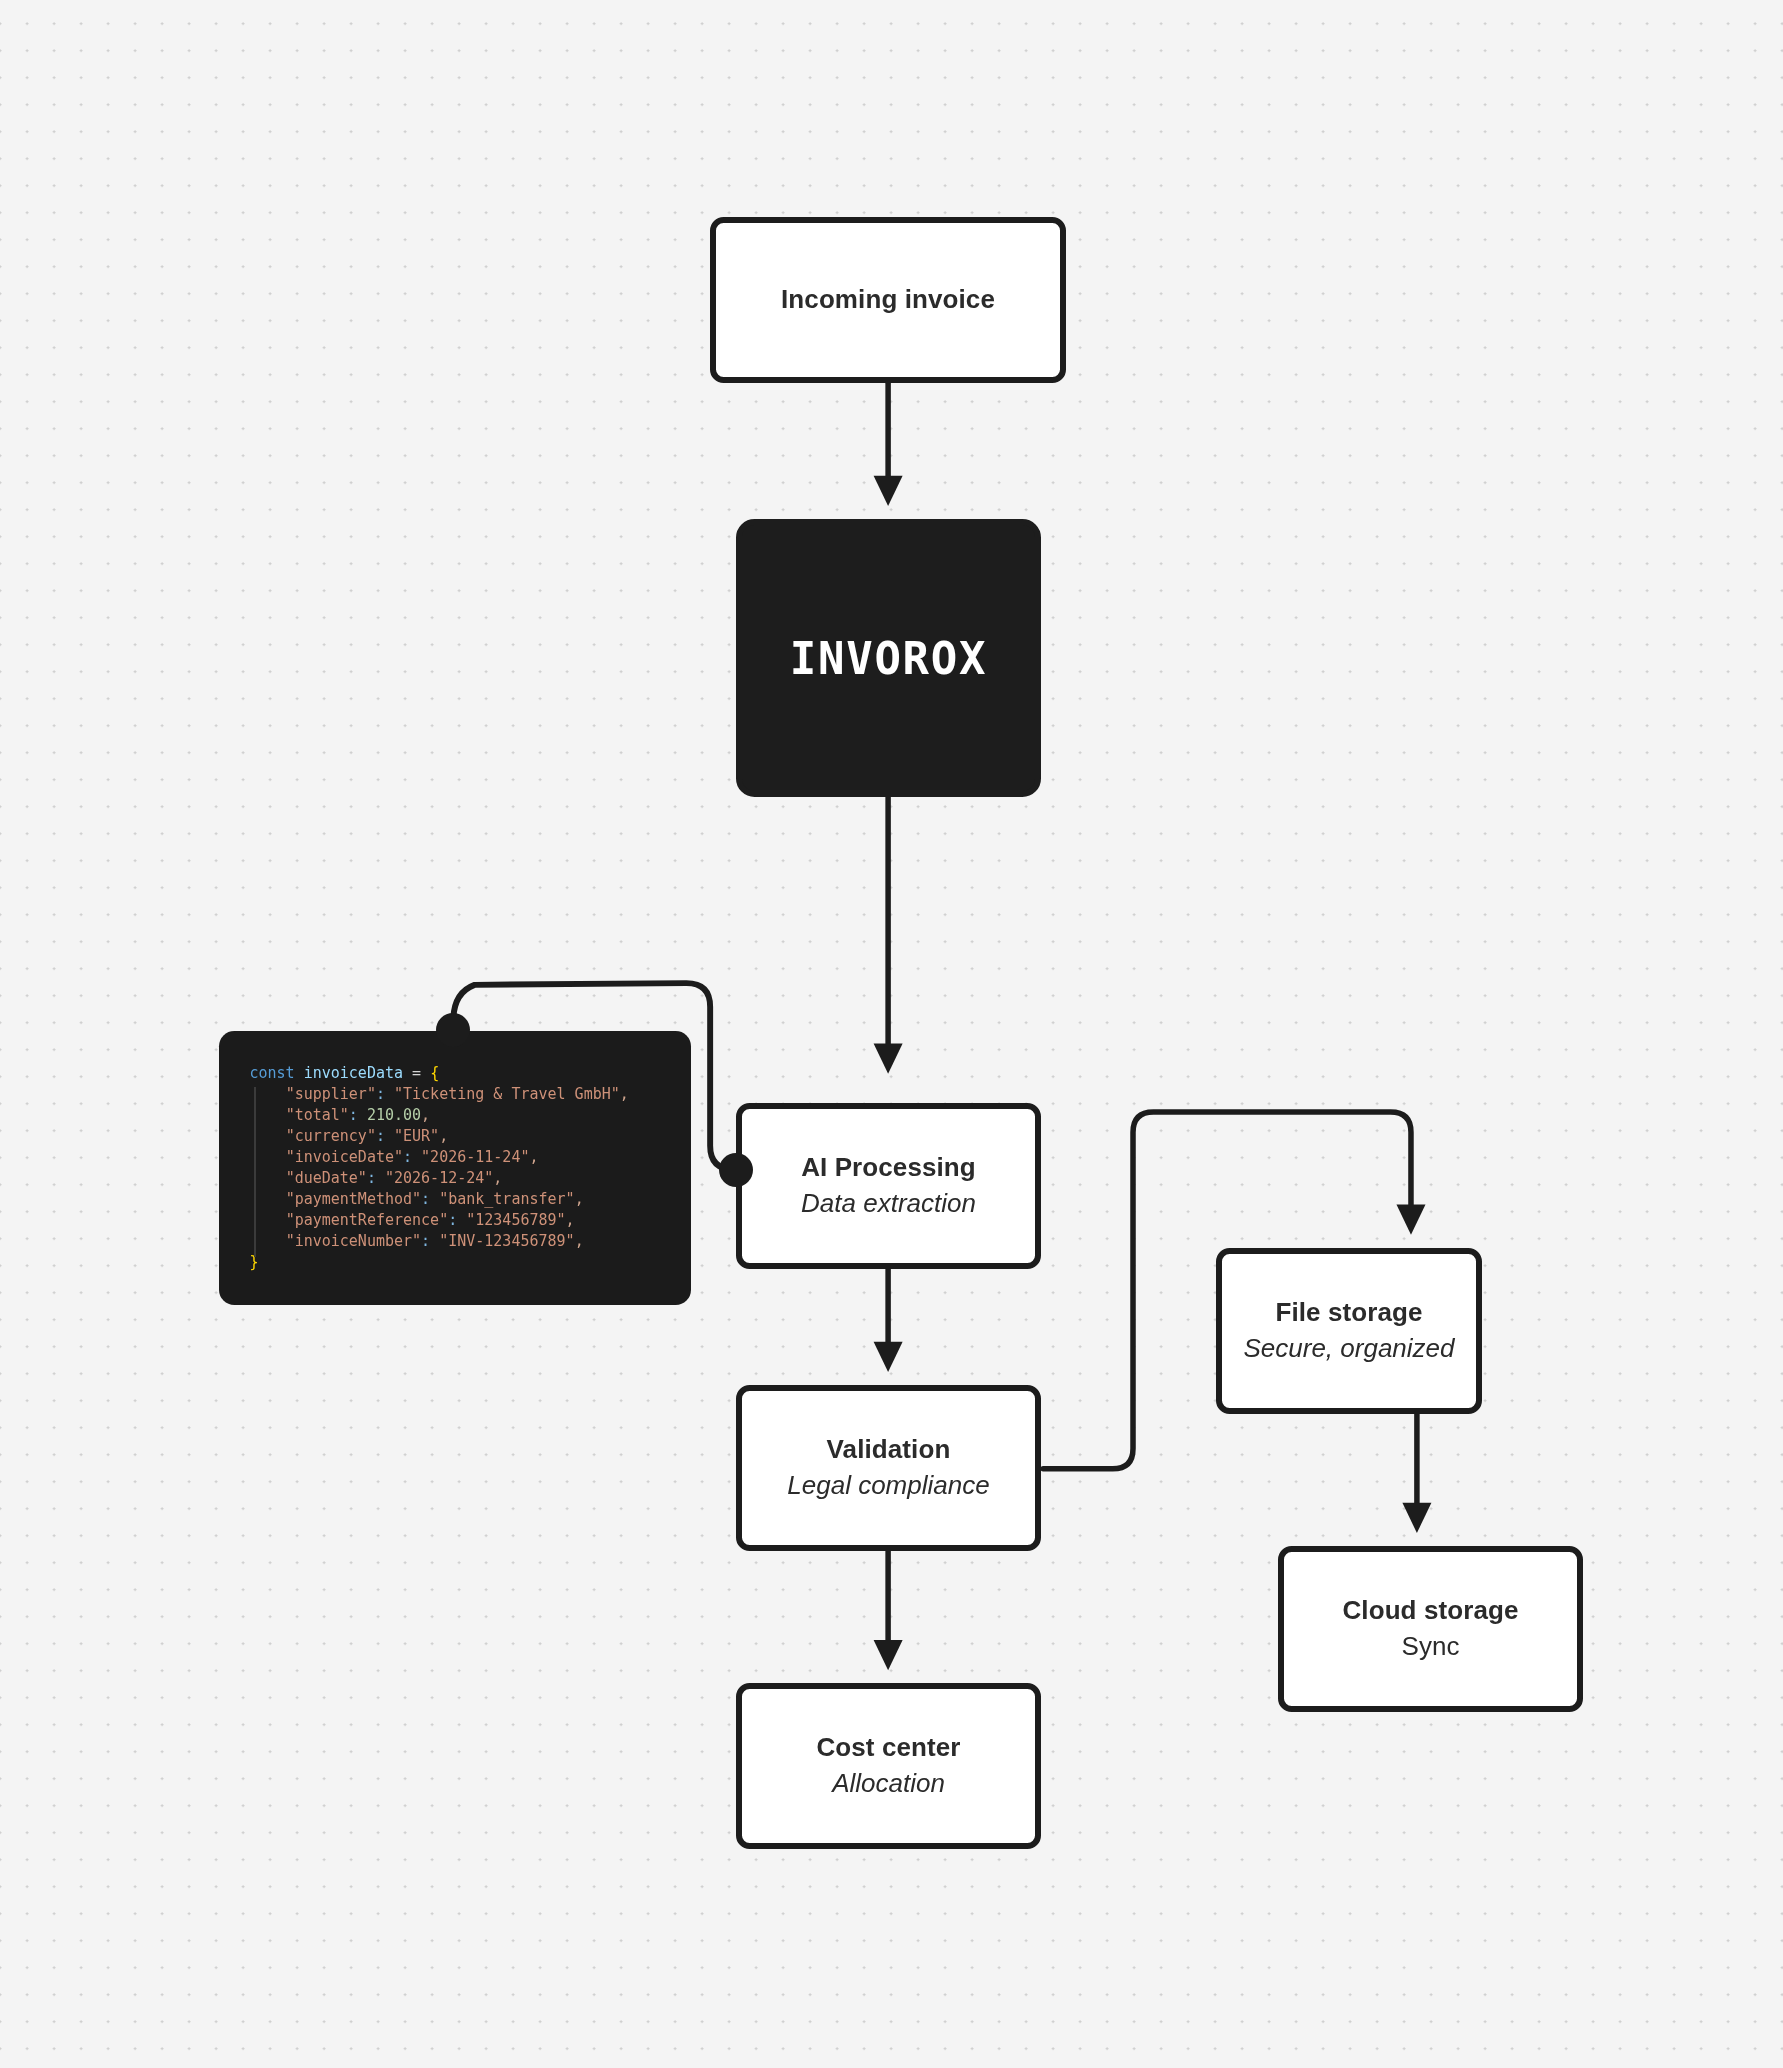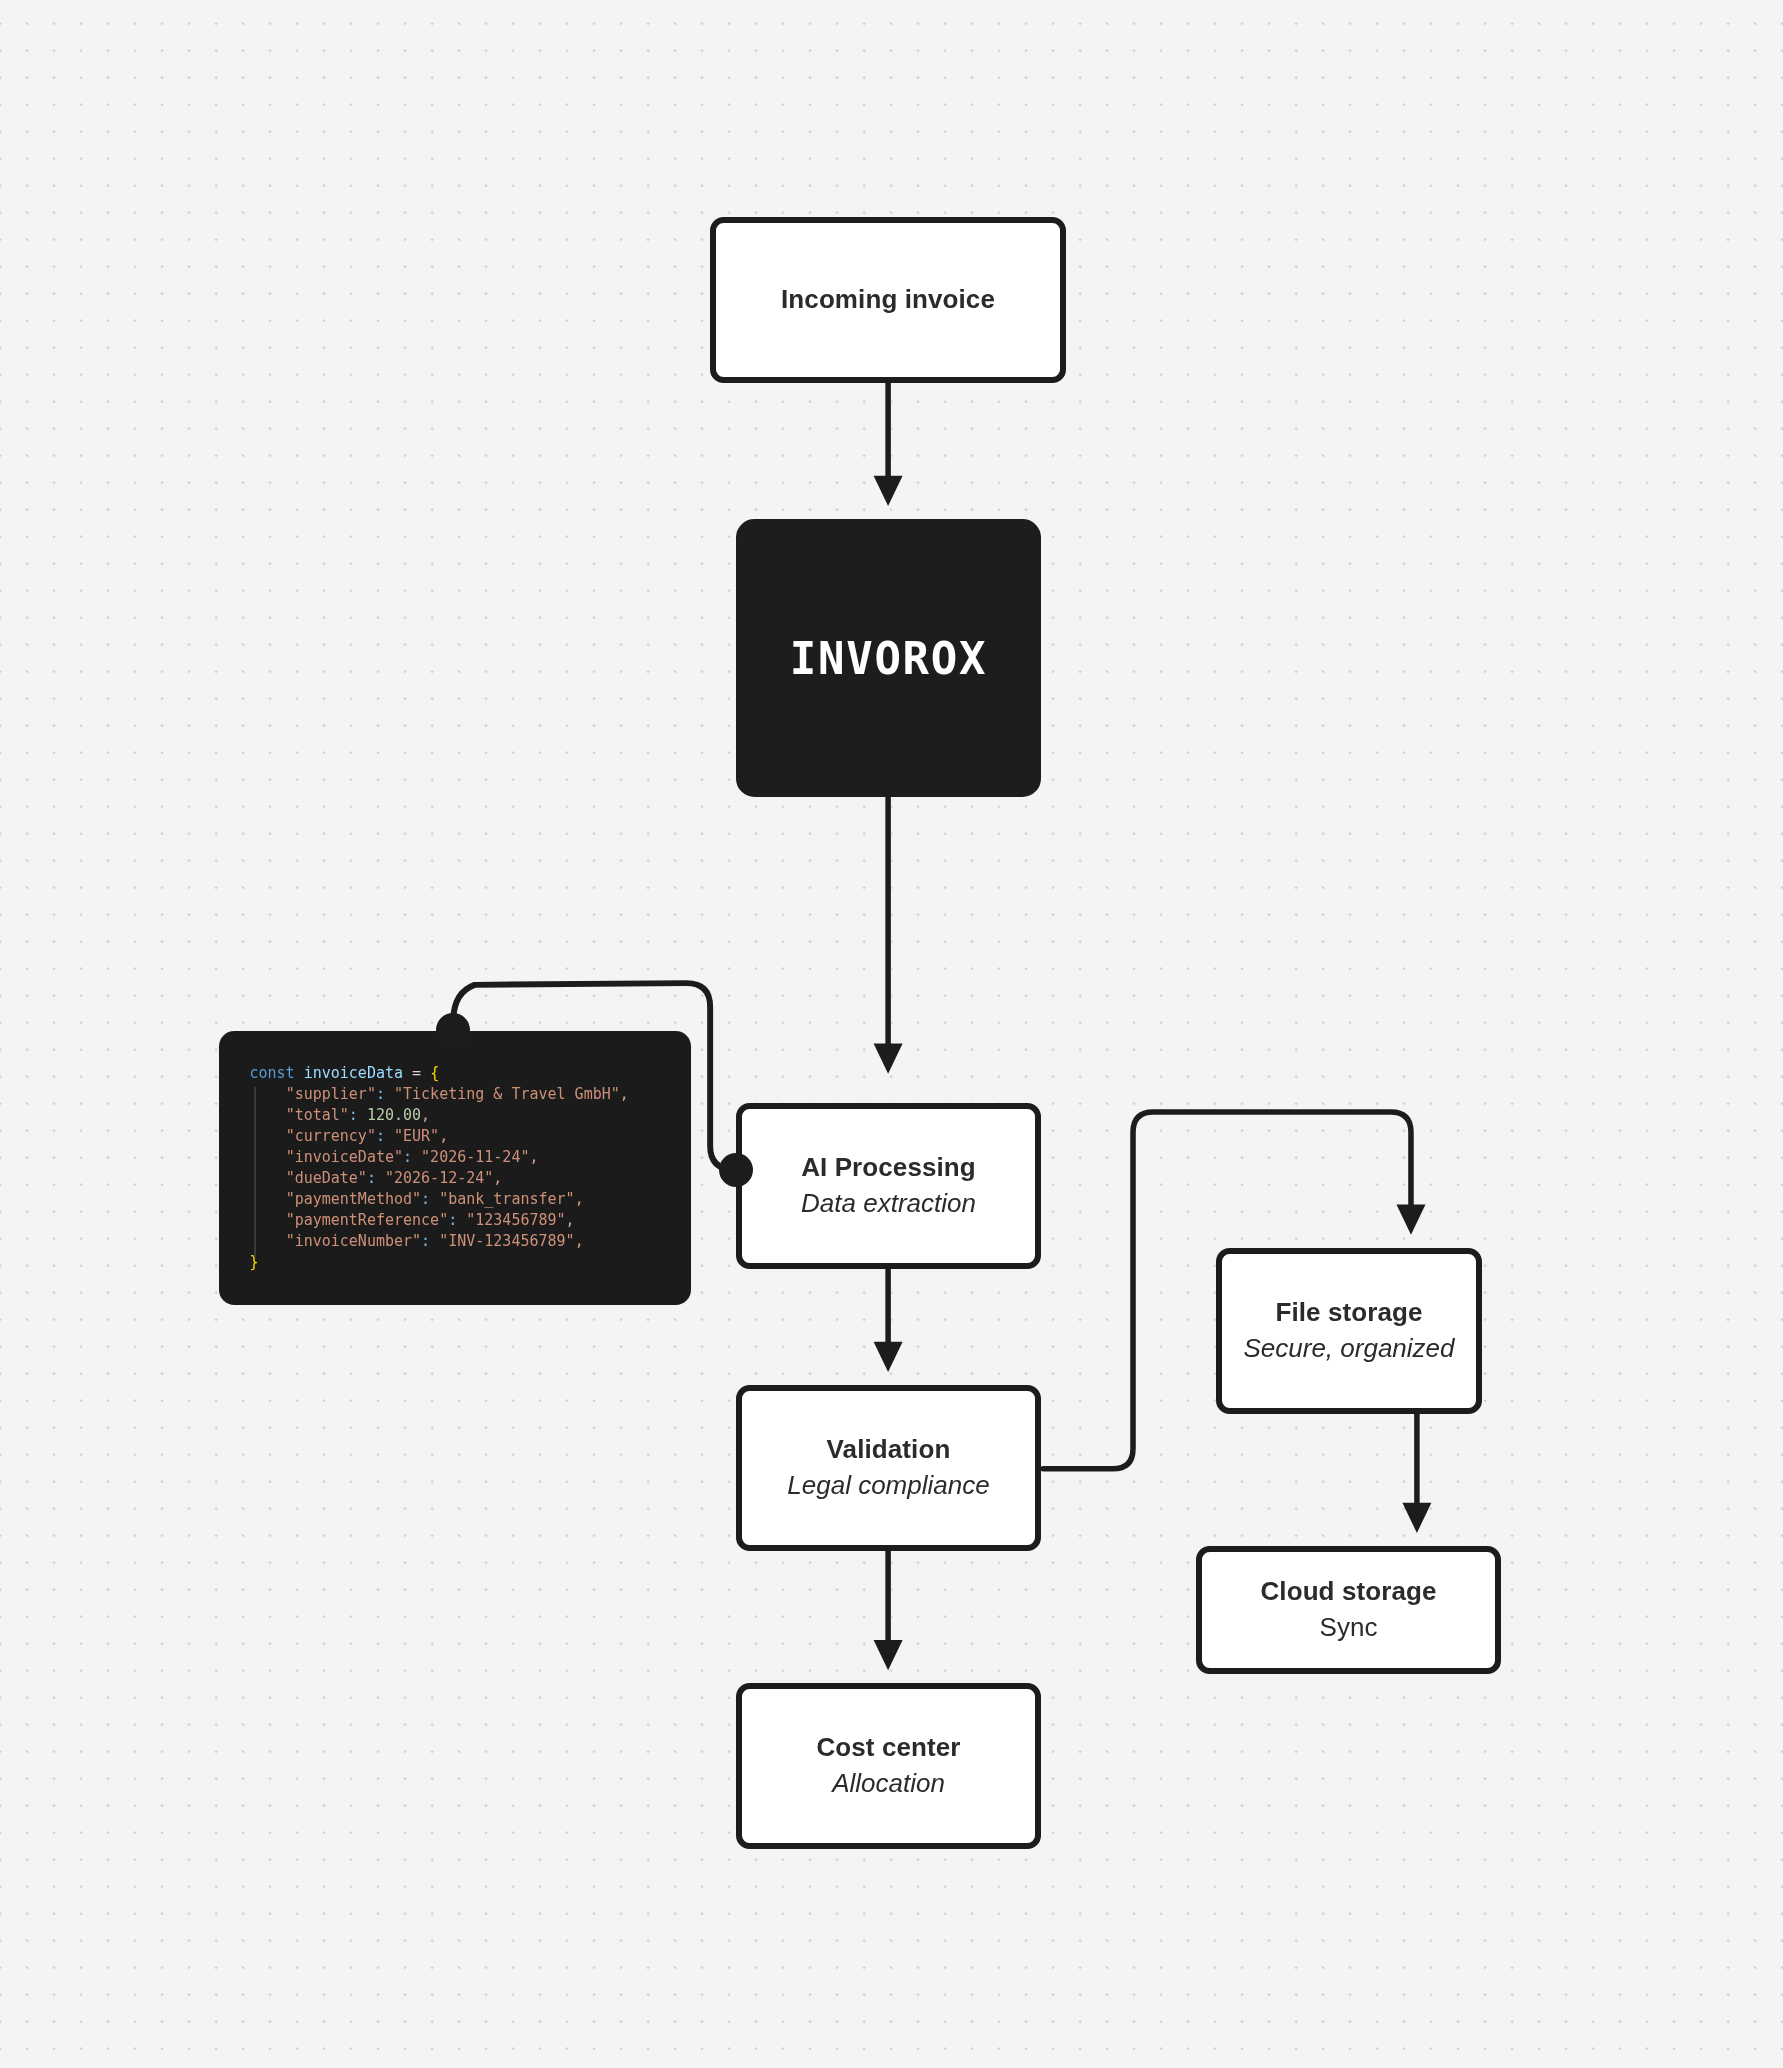--- a/index.html
+++ b/index.html
@@ -74,21 +74,21 @@
     font-family: "DejaVu Sans Mono", "Liberation Mono", monospace;
     font-size: 44px;
     font-weight: bold;
     color: #ffffff;
     letter-spacing: 1.7px;
   }
   #node-ai        { left: 736px;  top: 1087px; width: 305px; height: 166px; margin-top: 16px; }
   #node-validation{ left: 736px;  top: 1385px; width: 305px; height: 166px; }
   #node-cost      { left: 736px;  top: 1683px; width: 305px; height: 166px; }
   #node-file      { left: 1216px; top: 1248px; width: 266px; height: 166px; }
-  #node-cloud     { left: 1196px; top: 1546px; width: 305px; height: 128px; }
+  #node-cloud     { left: 1278px; top: 1546px; width: 305px; height: 166px; }
 
   
   #code-block {
     position: absolute;
     left: 219px;
     top: 1031px;
     width: 472px;
     height: 274px;
     box-sizing: border-box;
     background: #1b1b1b;
@@ -211,21 +211,21 @@
   <div class="node" id="node-cloud">
     <div class="title">Cloud storage</div>
     <div class="sub plain">Sync</div>
   </div>
 
   <div id="code-block">
     <div id="code-inner">
       <div id="indent-guide"></div>
       <pre><code id="code-render"><span class="tok-kw">const</span> <span class="tok-var">invoiceData</span> <span class="tok-op">=</span> <span class="tok-br">{</span>
     <span class="tok-key">"supplier"</span><span class="tok-col">:</span> <span class="tok-str">"Ticketing &amp; Travel GmbH"</span><span class="tok-pun">,</span>
-    <span class="tok-key">"total"</span><span class="tok-col">:</span> <span class="tok-num">120.00</span><span class="tok-pun">,</span>
+    <span class="tok-key">"total"</span><span class="tok-col">:</span> <span class="tok-num">210.00</span><span class="tok-pun">,</span>
     <span class="tok-key">"currency"</span><span class="tok-col">:</span> <span class="tok-str">"EUR"</span><span class="tok-pun">,</span>
     <span class="tok-key">"invoiceDate"</span><span class="tok-col">:</span> <span class="tok-str">"2026-11-24"</span><span class="tok-pun">,</span>
     <span class="tok-key">"dueDate"</span><span class="tok-col">:</span> <span class="tok-str">"2026-12-24"</span><span class="tok-pun">,</span>
     <span class="tok-key">"paymentMethod"</span><span class="tok-col">:</span> <span class="tok-str">"bank_transfer"</span><span class="tok-pun">,</span>
     <span class="tok-key">"paymentReference"</span><span class="tok-col">:</span> <span class="tok-str">"123456789"</span><span class="tok-pun">,</span>
     <span class="tok-key">"invoiceNumber"</span><span class="tok-col">:</span> <span class="tok-str">"INV-123456789"</span><span class="tok-pun">,</span>
 <span class="tok-br">}</span></code></pre>
     </div>
   </div>
 

